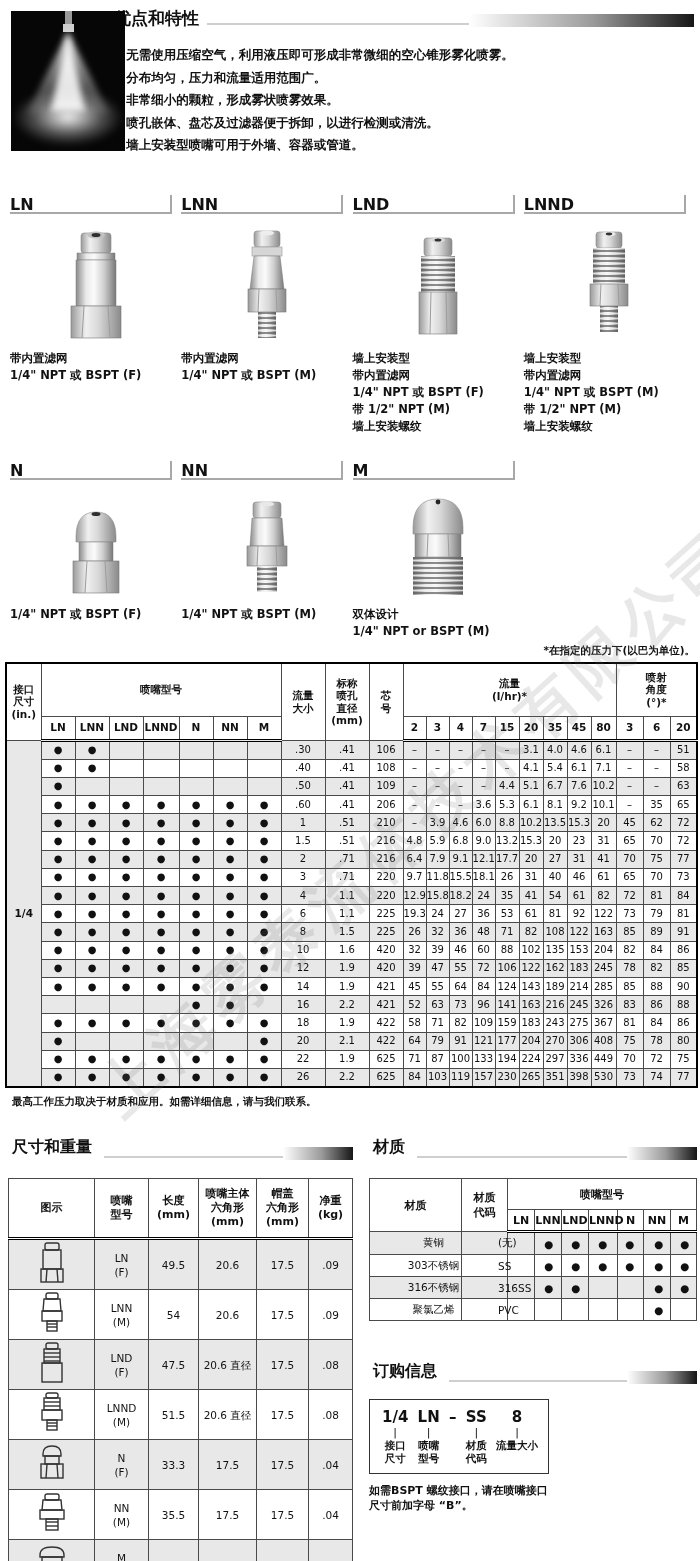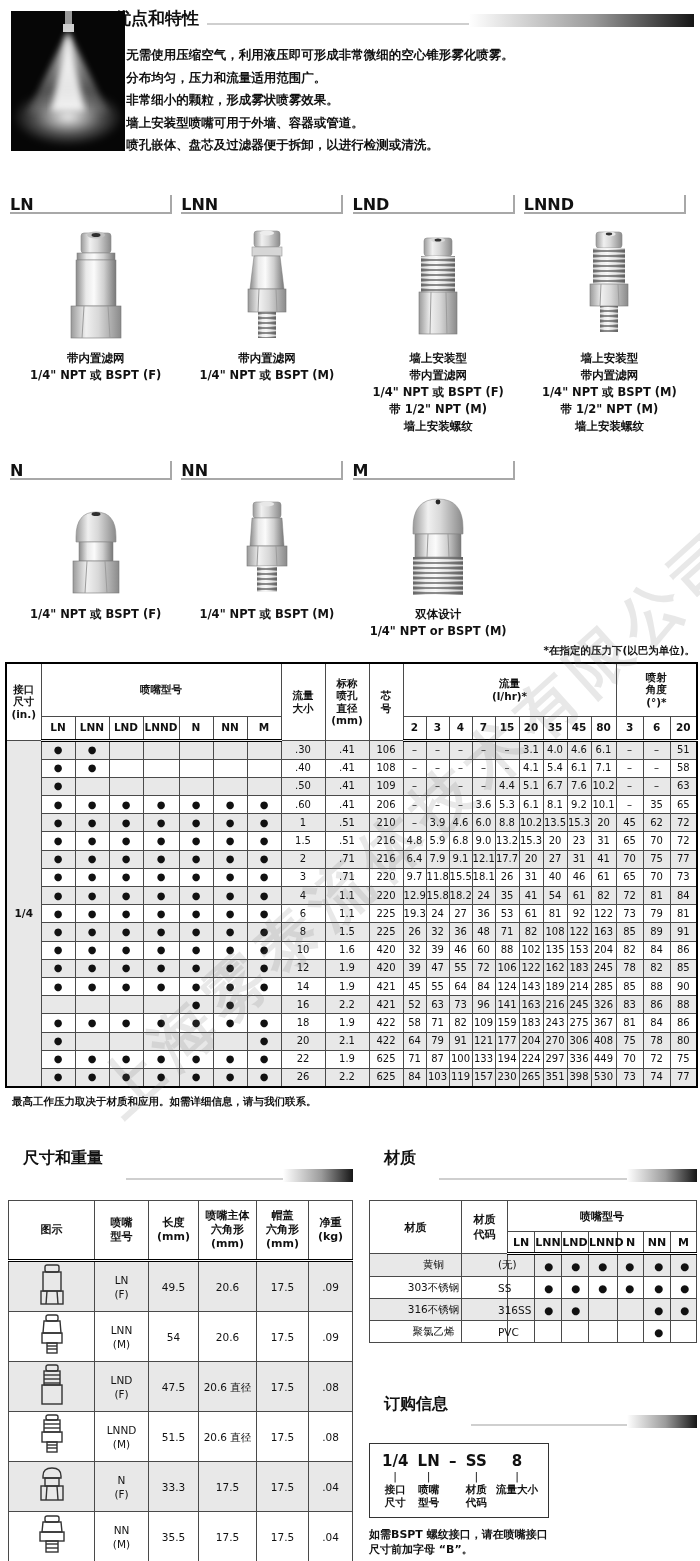--- a/index.html
+++ b/index.html
@@ -24,38 +24,38 @@
   .feature-list li:before{content:"• ";}
   
   .nozzle-row{display:flex;margin:0 5px 0 10px;}
   .row1{margin-top:38px;}
   .row2{margin-top:26px;}
   .nozzle-card{width:172px;}
   .model-header{width:160px;height:17px;border-bottom:2px solid #a8a8a8;border-right:2px solid #a8a8a8;}
   .model-header span{font-size:16px;font-weight:bold;line-height:15px;}
   .nozzle-img{height:122px;display:flex;align-items:flex-end;justify-content:center;margin-top:6px;}
   .row2 .nozzle-img{height:112px;}
-  .nozzle-caption{margin-top:8px;text-align:center;font-size:11.5px;font-weight:bold;line-height:17px;}
+  .nozzle-caption{margin-top:8px;text-align:left;font-size:11.5px;font-weight:bold;line-height:17px;}
   .pressure-note{text-align:right;font-size:10.5px;font-weight:bold;margin:4px 5px 4px 0;}
   
   .spec-table{border-collapse:collapse;table-layout:fixed;width:690px;margin-left:5px;border:2px solid #000;}
   .spec-table th,.spec-table td{border:1px solid #4a4a4a;text-align:center;vertical-align:middle;padding:0;}
   .spec-table th{font-size:10.5px;font-weight:bold;line-height:12.5px;background:#fff;}
   .spec-table tr.codes th{height:22px;border-bottom:3px double #000;}
   .spec-table tr.groups th{height:52px;}
   .spec-table td{font-size:10px;height:17.2px;line-height:12px;}
   .spec-table tr.shade td{background:#e8e8e8;}
   .spec-table td.inlet-cell{background:#fff;font-size:10.5px;font-weight:bold;}
   .spec-table td.dot-cell{font-size:10px;}
   .table-footnote{font-size:10.5px;font-weight:bold;margin:7px 0 0 12px;}
   
   .bottom{display:flex;margin:24px 5px 0 8px;}
   .bottom-left{width:348px;}
   .bottom-right{flex:1;margin-left:16px;}
-  .sub-title{font-size:16px;font-weight:bold;margin:15px;line-height:20px;white-space:nowrap;}
+  .sub-title{font-size:16px;font-weight:bold;margin:4px;line-height:20px;white-space:nowrap;}
   .dims-table{border-collapse:collapse;table-layout:fixed;width:344px;margin-top:17px;border:1.5px solid #000;}
   .dims-table th,.dims-table td{border:1px solid #4a4a4a;text-align:center;vertical-align:middle;padding:1px;}
   .dims-table th{font-size:11px;font-weight:bold;height:56px;line-height:14px;border-bottom:3px double #000;}
   .dims-table td{font-size:10.5px;height:47px;line-height:14px;}
   .dims-table tr.shade td{background:#e8e8e8;}
   .dims-table td.icon-cell{background:#fff;}
   .mat-table{border-collapse:collapse;table-layout:fixed;width:327px;margin-top:17px;border:1.5px solid #000;}
   .mat-table th,.mat-table td{border:1px solid #4a4a4a;text-align:center;vertical-align:middle;padding:0;}
   .mat-table th{font-size:11px;font-weight:bold;}
   .mat-table tr.mgroups th{height:30px;}
@@ -134,22 +134,22 @@
 <div class="features">
   <div class="sec-head">
     <h1 class="sec-title">优点和特性</h1>
     <div class="sec-line"></div>
     <div class="grad-bar grad-long"></div>
   </div>
   <ul class="feature-list">
       <li>无需使用压缩空气，利用液压即可形成非常微细的空心锥形雾化喷雾。</li>
       <li>分布均匀，压力和流量适用范围广。</li>
       <li>非常细小的颗粒，形成雾状喷雾效果。</li>
+      <li>喷孔嵌体、盘芯及过滤器便于拆卸，以进行检测或清洗。</li>
       <li>墙上安装型喷嘴可用于外墙、容器或管道。</li>
-      <li>喷孔嵌体、盘芯及过滤器便于拆卸，以进行检测或清洗。</li>
     </ul>
 </div>
 
 <div class="nozzle-row row1">
   <div class="nozzle-card">
     <div class="model-header"><span>LN</span></div>
     <div class="nozzle-img">
       <svg width="90" height="115" viewBox="0 0 90 115">
         <rect x="30" y="6" width="30" height="20" rx="3" fill="url(#gHex)" stroke="#8a8a8a" stroke-width="0.6"></rect>
         <ellipse cx="45" cy="8" rx="9" ry="3.5" fill="#c2c2c2"></ellipse>

